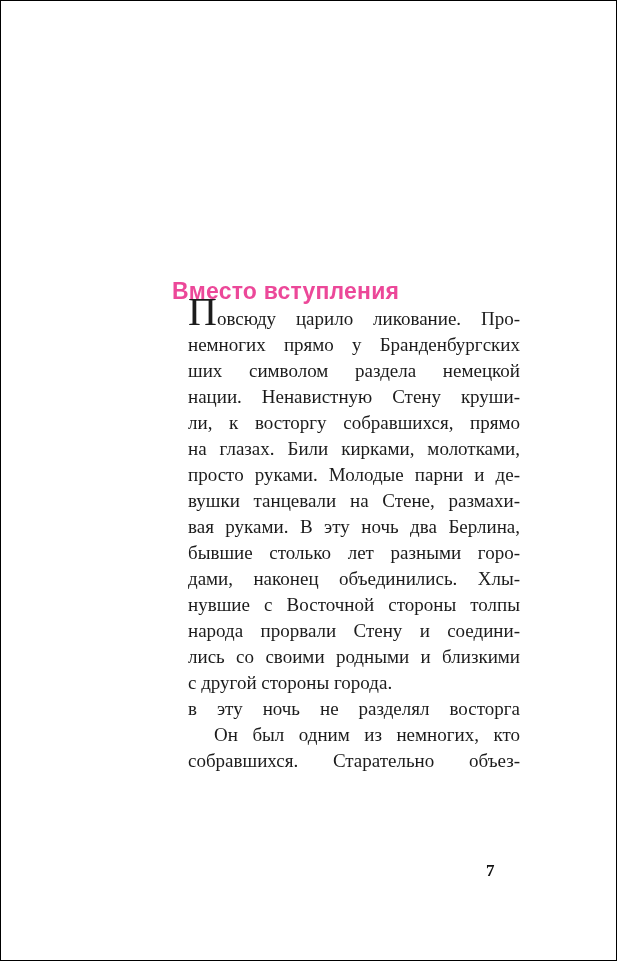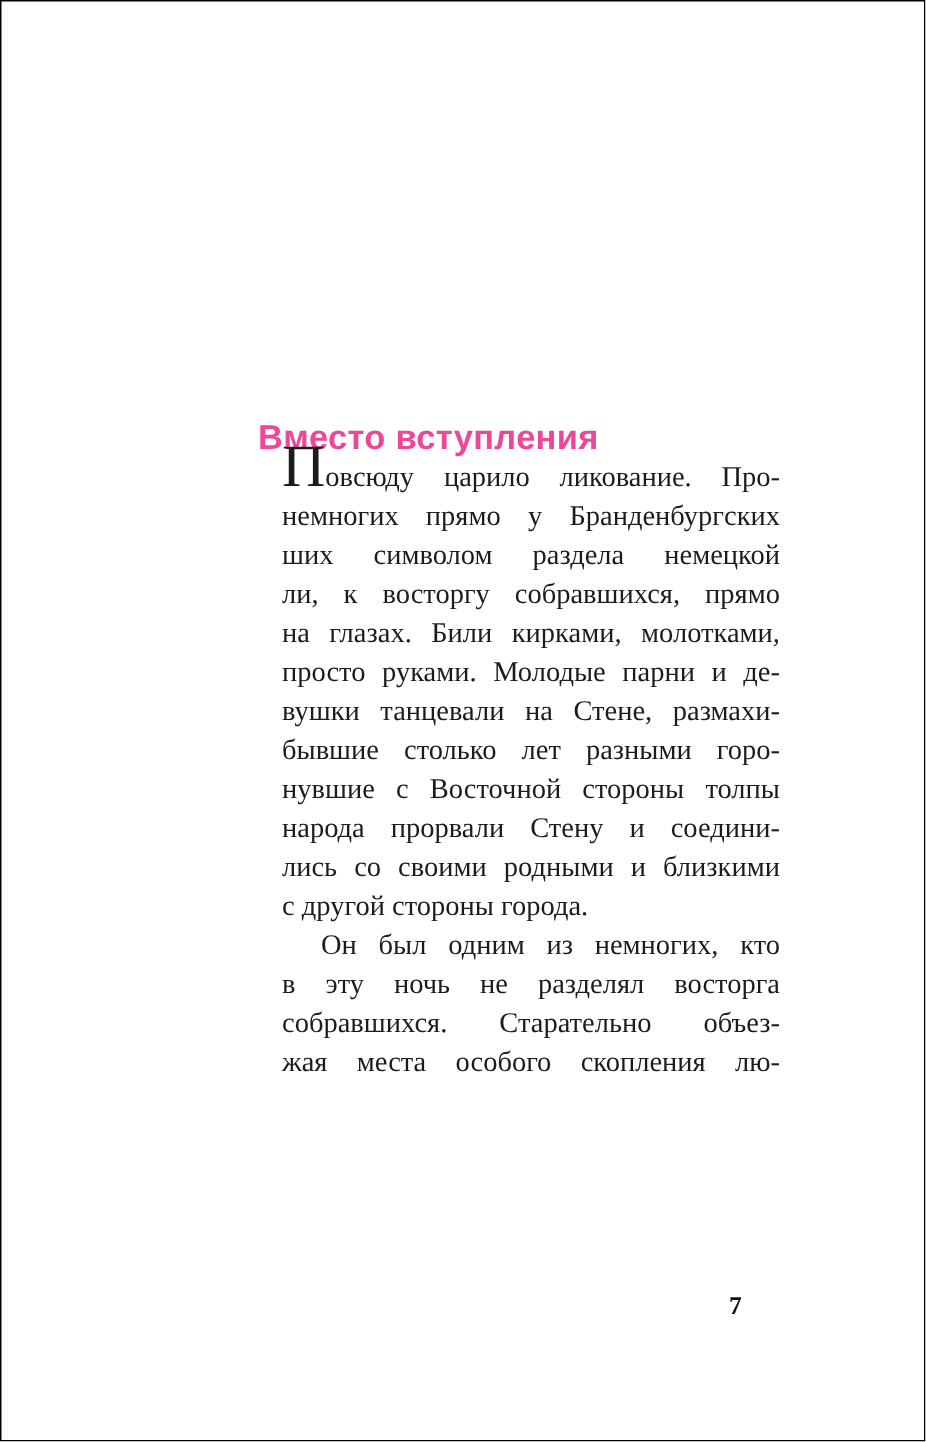--- a/index.html
+++ b/index.html
@@ -71,31 +71,33 @@
 <div class="book-page">
 
   <h2 class="chapter-heading">Вместо вступления</h2>
 
   <div class="body-text">
 
     <div class="text-line"><span class="drop-cap">П</span><span>овсюду царило ликование. Про-</span></div>
 
     <div class="text-line">немногих прямо у Бранденбургских</div>
     <div class="text-line">ших символом раздела немецкой</div>
+    <div class="text-line">нации. Ненавистную Стену круши-</div>
     <div class="text-line">ли, к восторгу собравшихся, прямо</div>
     <div class="text-line">на глазах. Били кирками, молотками,</div>
     <div class="text-line">просто руками. Молодые парни и де-</div>
     <div class="text-line">вушки танцевали на Стене, размахи-</div>
+    <div class="text-line">вая руками. В эту ночь два Берлина,</div>
     <div class="text-line">бывшие столько лет разными горо-</div>
+    <div class="text-line">дами, наконец объединились. Хлы-</div>
     <div class="text-line">нувшие с Восточной стороны толпы</div>
     <div class="text-line">народа прорвали Стену и соедини-</div>
     <div class="text-line">лись со своими родными и близкими</div>
     <div class="text-line para-end">с другой стороны города.</div>
+    <div class="text-line">в эту ночь не разделял восторга</div>
     <div class="text-line indent">Он был одним из немногих, кто</div>
-    <div class="text-line">в эту ночь не разделял восторга</div>
     <div class="text-line">собравшихся. Старательно объез-</div>
-    <div class="text-line">жая места особого скопления лю-</div>
 
   </div>
 
   <div class="page-number">7</div>
 
 </div>
 
 </body></html>

